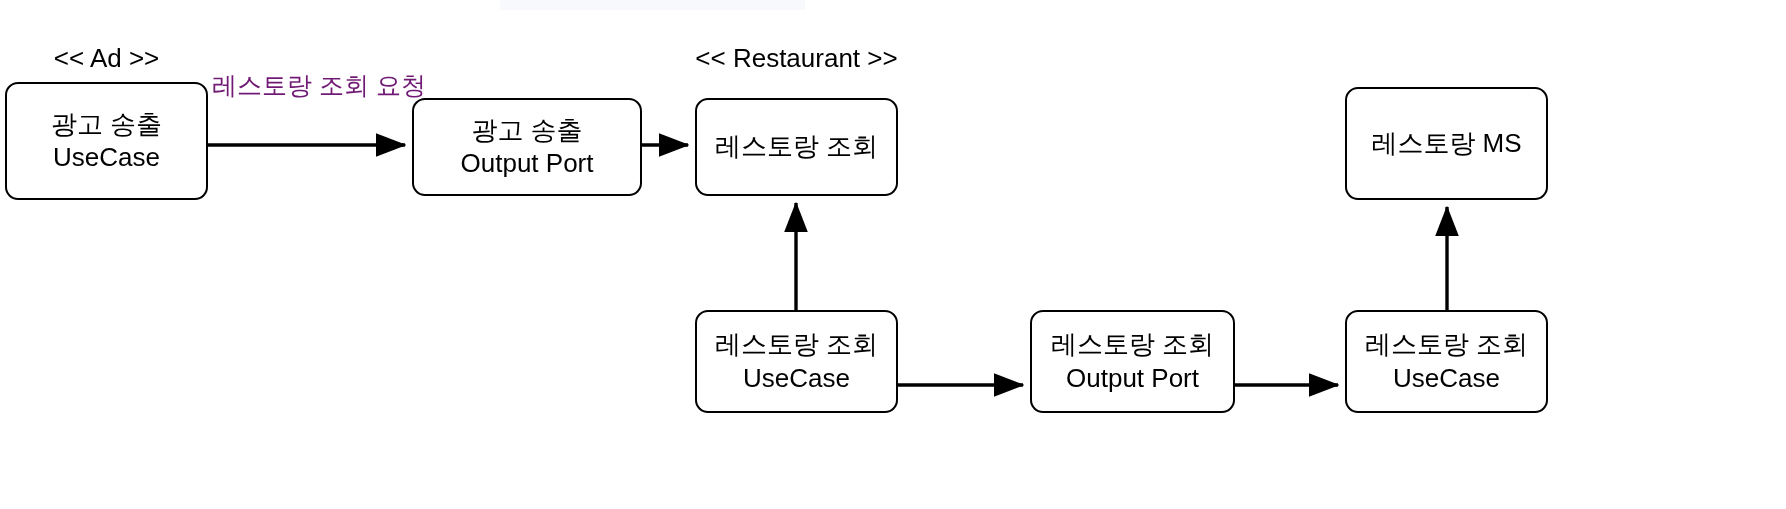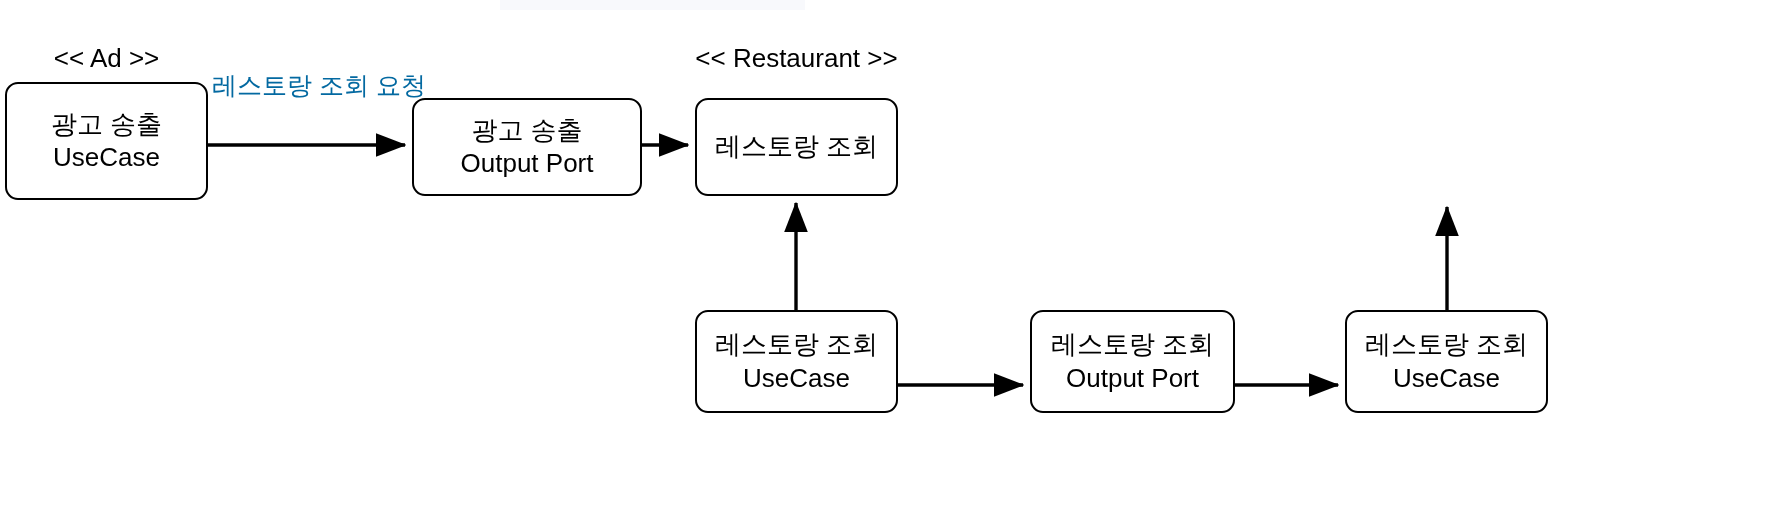--- a/index.html
+++ b/index.html
@@ -50,21 +50,21 @@
   .stereotype {
     position: absolute;
     color: #000000;
     font-size: 26px;
     white-space: nowrap;
     text-align: center;
     z-index: 4;
   }
   .edge-label {
     position: absolute;
-    color: #0369a1;
+    color: #701a75;
     font-size: 25px;
     line-height: 1.26;
     text-align: center;
     white-space: nowrap;
     z-index: 4;
   }
   .edge-svg {
     position: absolute;
     left: 0;
     top: 0;
@@ -121,20 +121,23 @@
 
   <div class="node" style="left:412px; top:98px; width:230px; height:98px;">
     <span class="line">광고 송출</span>
     <span class="line">Output Port</span>
   </div>
 
   <div class="node" style="left:695px; top:98px; width:203px; height:98px;">
     <span class="line">레스토랑 조회</span>
   </div>
 
+  <div class="node" style="left:1345px; top:87px; width:203px; height:113px;">
+    <span class="line">레스토랑 MS</span>
+  </div>
 
   <div class="node" style="left:695px; top:310px; width:203px; height:103px;">
     <span class="line">레스토랑 조회</span>
     <span class="line">UseCase</span>
   </div>
 
   <div class="node" style="left:1030px; top:310px; width:205px; height:103px;">
     <span class="line">레스토랑 조회</span>
     <span class="line">Output Port</span>
   </div>

